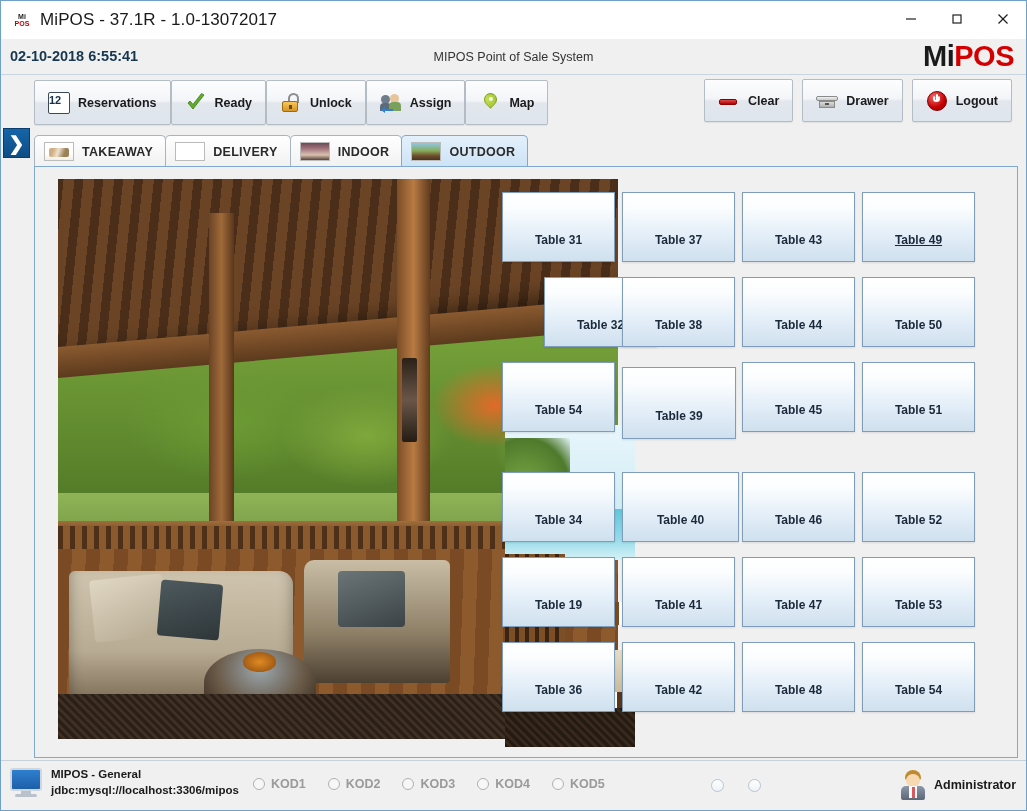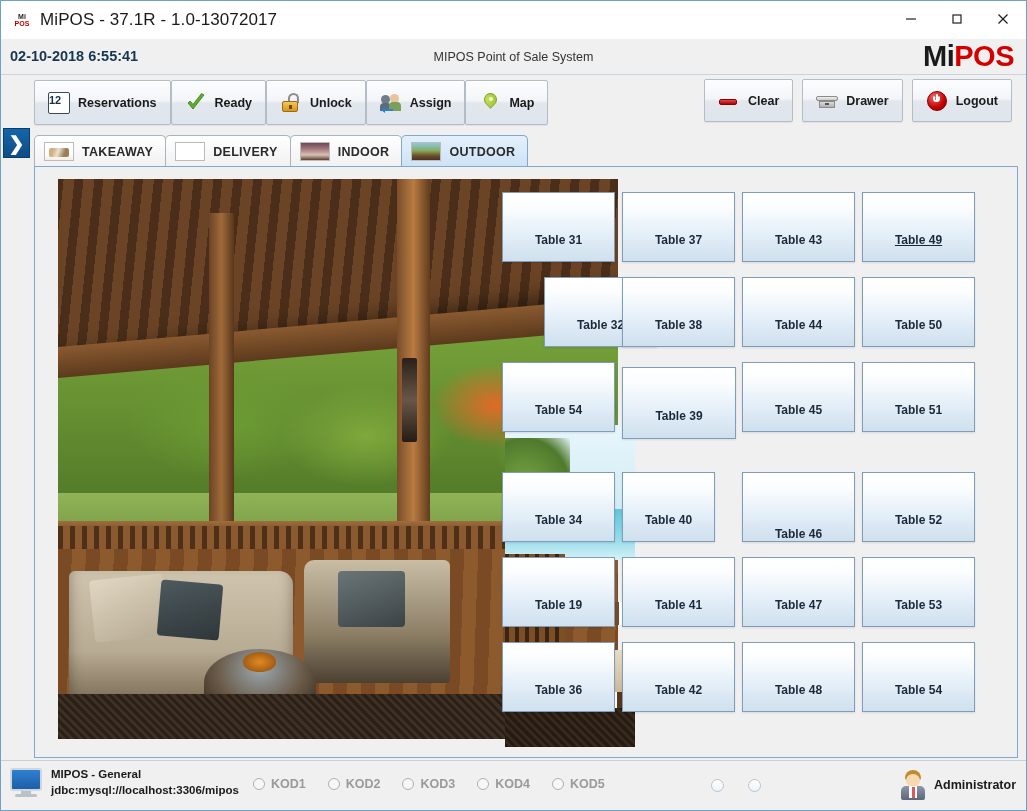--- a/index.html
+++ b/index.html
@@ -540,39 +540,39 @@
           </div>
           <div class="tblbtn" style="left: 565px; top: 17px; width: 113px; height: 70px;">
             <span class="tlabel">Table 37</span>
           </div>
           <div class="tblbtn" style="left: 565px; top: 102px; width: 113px; height: 70px;">
             <span class="tlabel">Table 38</span>
           </div>
           <div class="tblbtn" style="left: 565px; top: 192px; width: 114px; height: 72px;">
             <span class="tlabel">Table 39</span>
           </div>
-          <div class="tblbtn" style="left: 565px; top: 297px; width: 93px; height: 70px;">
+          <div class="tblbtn" style="left: 565px; top: 297px; width: 117px; height: 70px;">
             <span class="tlabel">Table 40</span>
           </div>
           <div class="tblbtn" style="left: 565px; top: 382px; width: 113px; height: 70px;">
             <span class="tlabel">Table 41</span>
           </div>
           <div class="tblbtn" style="left: 565px; top: 467px; width: 113px; height: 70px;">
             <span class="tlabel">Table 42</span>
           </div>
           <div class="tblbtn" style="left: 685px; top: 17px; width: 113px; height: 70px;">
             <span class="tlabel">Table 43</span>
           </div>
           <div class="tblbtn" style="left: 685px; top: 102px; width: 113px; height: 70px;">
             <span class="tlabel">Table 44</span>
           </div>
           <div class="tblbtn" style="left: 685px; top: 187px; width: 113px; height: 70px;">
             <span class="tlabel">Table 45</span>
           </div>
-          <div class="tblbtn" style="left: 685px; top: 297px; width: 113px; height: 70px; align-items: flex-end;">
+          <div class="tblbtn" style="left: 685px; top: 297px; width: 113px; height: 70px;">
             <span class="tlabel">Table 46</span>
           </div>
           <div class="tblbtn" style="left: 685px; top: 382px; width: 113px; height: 70px;">
             <span class="tlabel">Table 47</span>
           </div>
           <div class="tblbtn" style="left: 685px; top: 467px; width: 113px; height: 70px;">
             <span class="tlabel">Table 48</span>
           </div>
           <div class="tblbtn" style="left: 805px; top: 17px; width: 113px; height: 70px; text-decoration: underline;">
             <span class="tlabel">Table 49</span>

